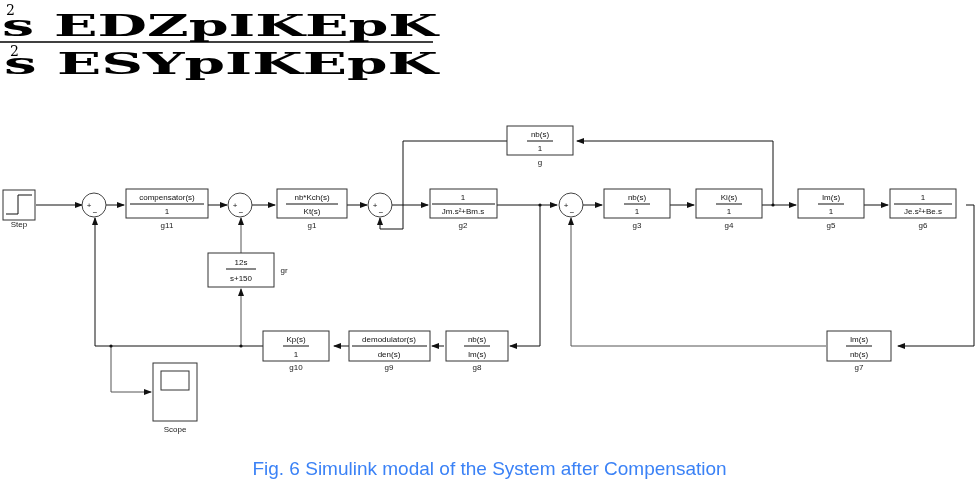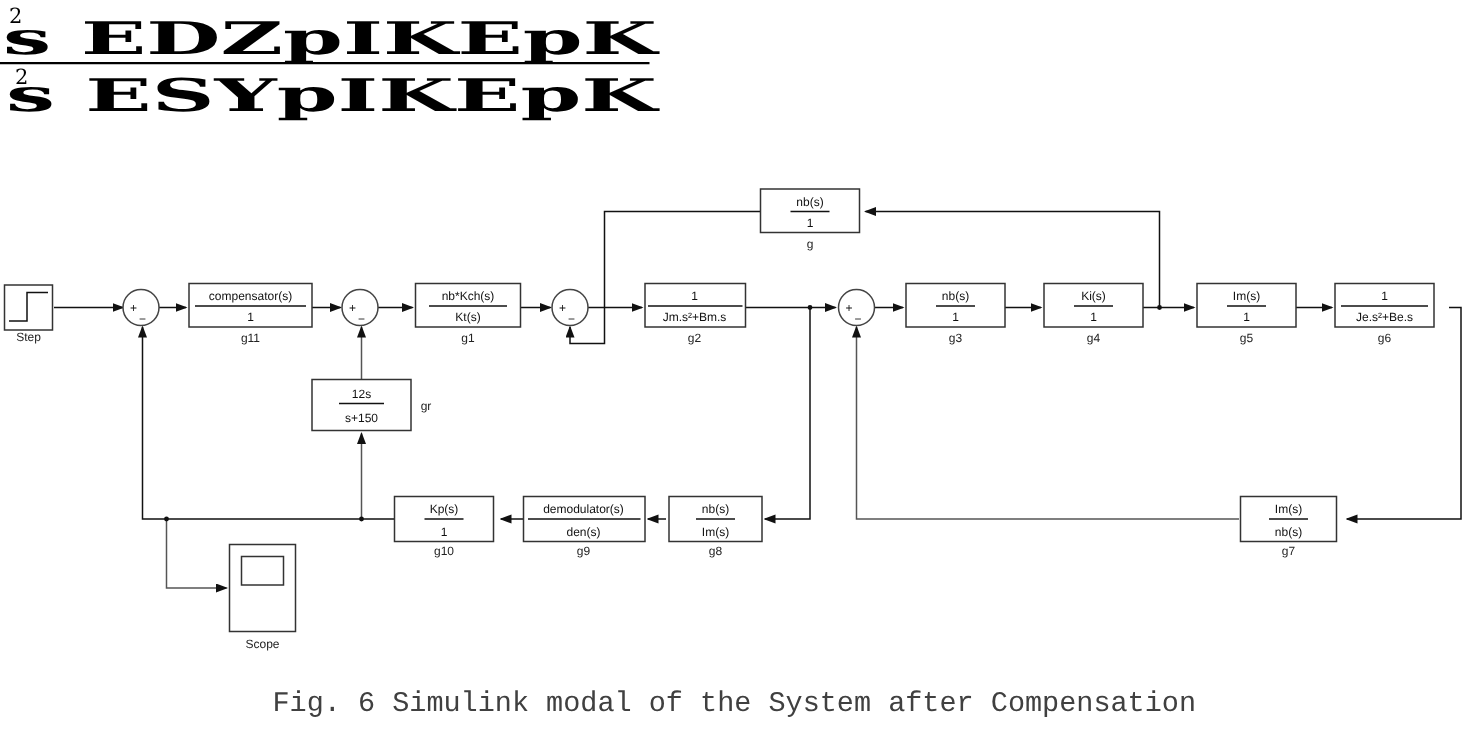--- a/index.html
+++ b/index.html
@@ -7,21 +7,21 @@
   #diagram { position:absolute; left:0; top:0; }
   .blk { fill:#ffffff; stroke:#333; stroke-width:1; }
   .ln { stroke:#111; stroke-width:1; fill:none; }
   .lng { stroke:#555; stroke-width:1; fill:none; }
   .txt { font-family:"Liberation Sans", sans-serif; font-size:8px; fill:#111; text-anchor:middle; }
   .lbl { font-family:"Liberation Sans", sans-serif; font-size:8px; fill:#222; text-anchor:middle; }
   .sgn { font-family:"Liberation Sans", sans-serif; font-size:8px; fill:#111; text-anchor:middle; }
   .sum { fill:#fff; stroke:#444; stroke-width:1; }
   .garble { font-family:"DejaVu Serif", serif; font-size:30px; font-weight:bold; fill:#000; }
   .garble-sup { font-family:"DejaVu Serif", serif; font-size:14px; fill:#000; }
-  #caption { position:absolute; left:0; width:979px; top:458px; text-align:center; font-family:Liberation Mono, monospace; font-size:19px; color:#404040; }
+  #caption { position:absolute; left:0; width:979px; top:458px; text-align:center; font-family:Liberation Sans, sans-serif; font-size:19px; color:#3b82f6; }
 </style>
 </head>
 <body>
 
 <svg id="diagram" width="979" height="489" viewBox="0 0 979 489">
   <defs>
     <marker id="arr" markerWidth="8" markerHeight="8" refX="7" refY="3" orient="auto" markerUnits="userSpaceOnUse">
       <path d="M0,0 L8,3 L0,6 z" fill="#111"></path>
     </marker>
   </defs>

